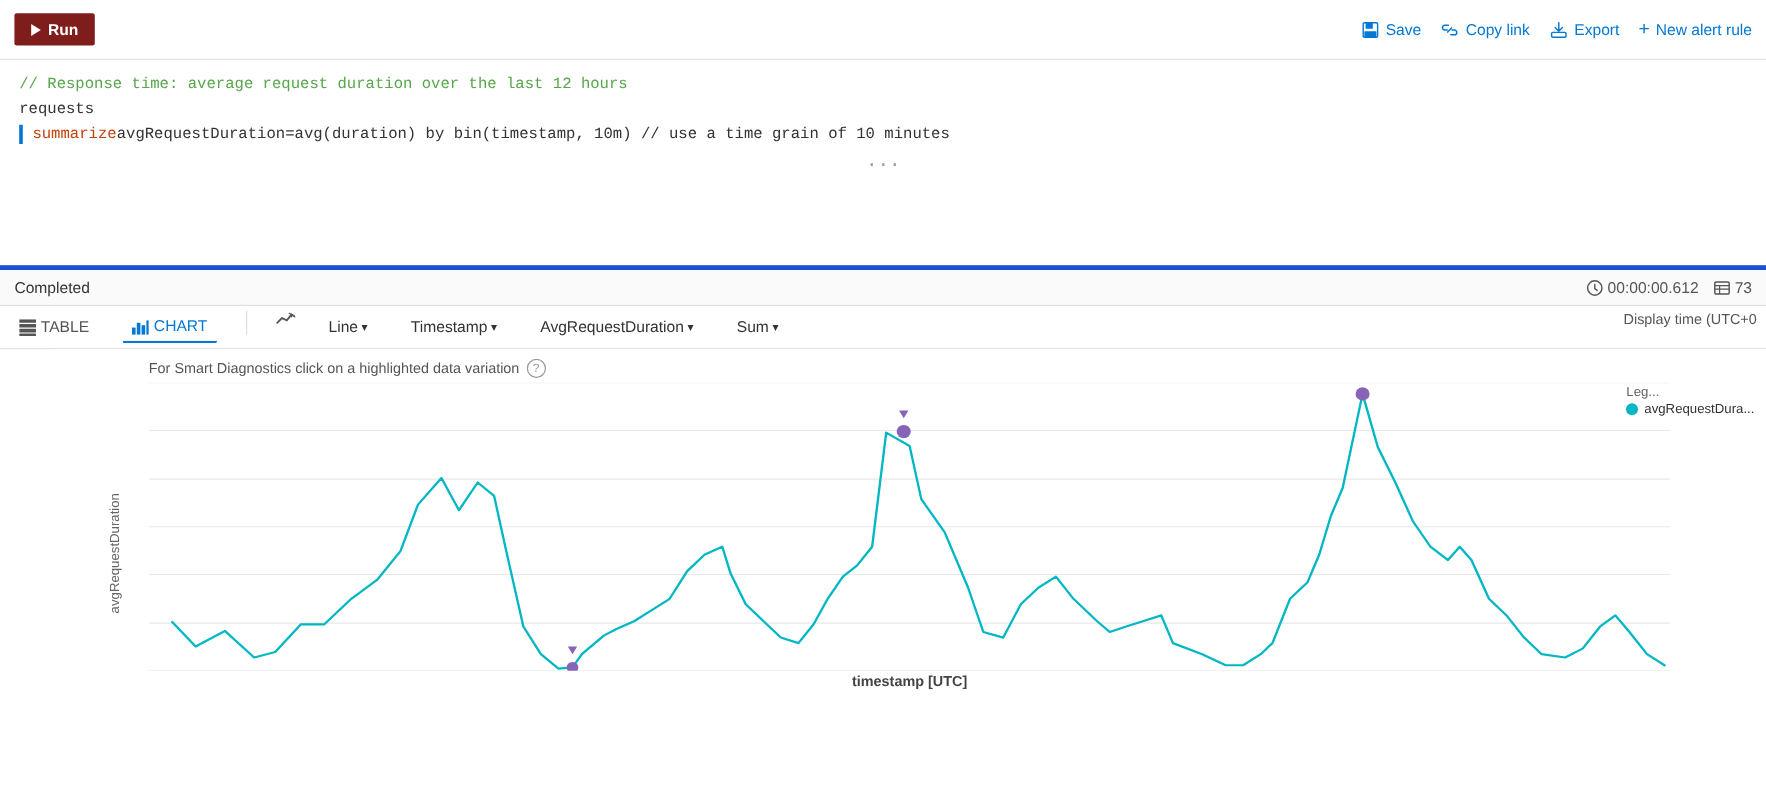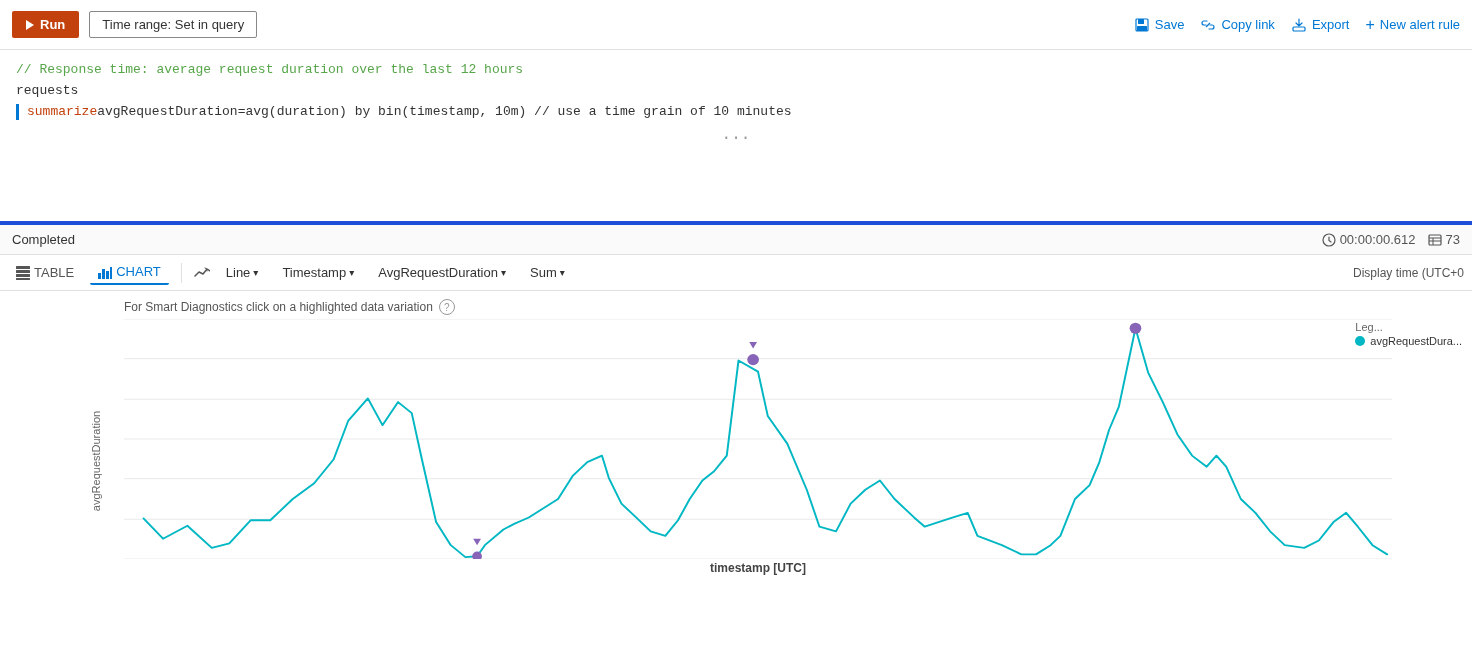--- a/index.html
+++ b/index.html
@@ -4,21 +4,21 @@
   <style>
     * { box-sizing: border-box; margin: 0; padding: 0; }
     body { font-family: 'Segoe UI', Arial, sans-serif; font-size: 13px; background: #fff; color: #333; overflow: hidden; }
 
     
     .toolbar {
       display: flex; align-items: center; padding: 6px 12px; border-bottom: 1px solid #e0e0e0;
       gap: 10px; height: 50px;
     }
     .run-btn {
-      background: #c2410c; color: #fff; border: none; border-radius: 2px;
+      background: #7f1d1d; color: #fff; border: none; border-radius: 2px;
       padding: 6px 14px; cursor: pointer; display: flex; align-items: center; gap: 6px;
       font-size: 13px; font-weight: 600;
     }
     .play-icon { width: 0; height: 0; border-top: 5px solid transparent; border-bottom: 5px solid transparent; border-left: 8px solid #fff; display: inline-block; }
     .time-range-btn {
       border: 1px solid #8a8886; border-radius: 2px; background: #fff;
       padding: 5px 12px; cursor: pointer; font-size: 13px; color: #333;
     }
     .toolbar-right { margin-left: auto; display: flex; align-items: center; gap: 16px; }
     .toolbar-action {
@@ -47,22 +47,22 @@
     
     .status-bar {
       display: flex; align-items: center; padding: 4px 12px; border-bottom: 1px solid #e0e0e0;
       background: #fafafa; height: 30px; gap: 36px;
     }
     .status-completed { color: #333; font-size: 13px; }
     .status-right { margin-left: auto; display: flex; align-items: center; gap: 12px; font-size: 13px; color: #555; }
 
     
     .chart-toolbar {
-      display: flex; align-items: center; padding: 4px 8px; border-bottom: 1px solid #e0e0e0;
-      gap: 8px; height: 36px;
+      display: flex; padding: 4px 8px; border-bottom: 1px solid #e0e0e0;
+      gap: 20px; height: 36px;
     }
     .view-btn {
       display: flex; align-items: center; gap: 4px; padding: 4px 8px;
       border: none; background: none; cursor: pointer; font-size: 13px; color: #555;
       border-radius: 2px;
     }
     .view-btn.active { color: #0078d4; border-bottom: 2px solid #0078d4; }
     .separator { width: 1px; background: #e0e0e0; height: 20px; margin: 0 4px; }
     .dropdown-btn {
       display: flex; align-items: center; gap: 3px; padding: 4px 8px;
@@ -97,23 +97,20 @@
     .legend-item { display: flex; align-items: center; gap: 5px; }
     .legend-dot { width: 10px; height: 10px; border-radius: 50%; background: #00b7c3; }
   </style>
 </head>
 <body>
 
 <div class="toolbar">
   <button class="run-btn">
     <span class="play-icon"></span>
     <span>Run</span>
-  </button>
-  <button class="time-range-btn">
-    <span>Time range: Set in query</span>
   </button>
   <div class="toolbar-right">
     <button class="toolbar-action">
       <svg width="16" height="16" viewBox="0 0 16 16" fill="none">
         <rect x="2" y="2" width="12" height="12" rx="1" stroke="#0078d4" stroke-width="1.2"></rect>
         <rect x="4" y="2" width="6" height="5" rx="0.5" fill="#0078d4"></rect>
         <rect x="3" y="9" width="10" height="5" rx="0.5" fill="#0078d4"></rect>
       </svg>
       <span>Save</span>
     </button>

